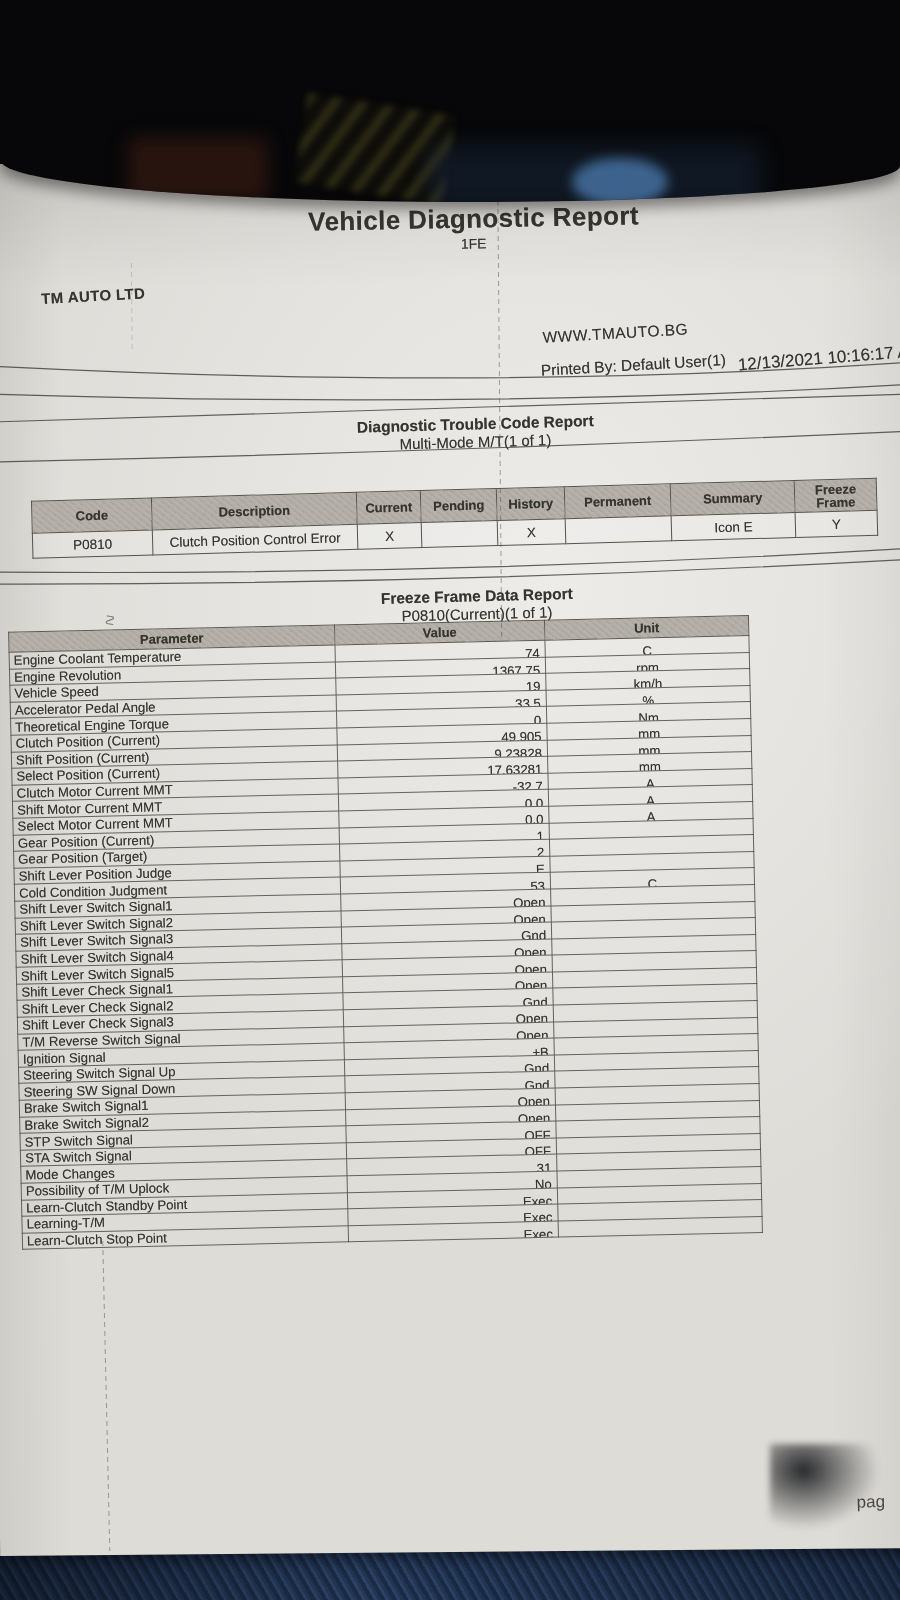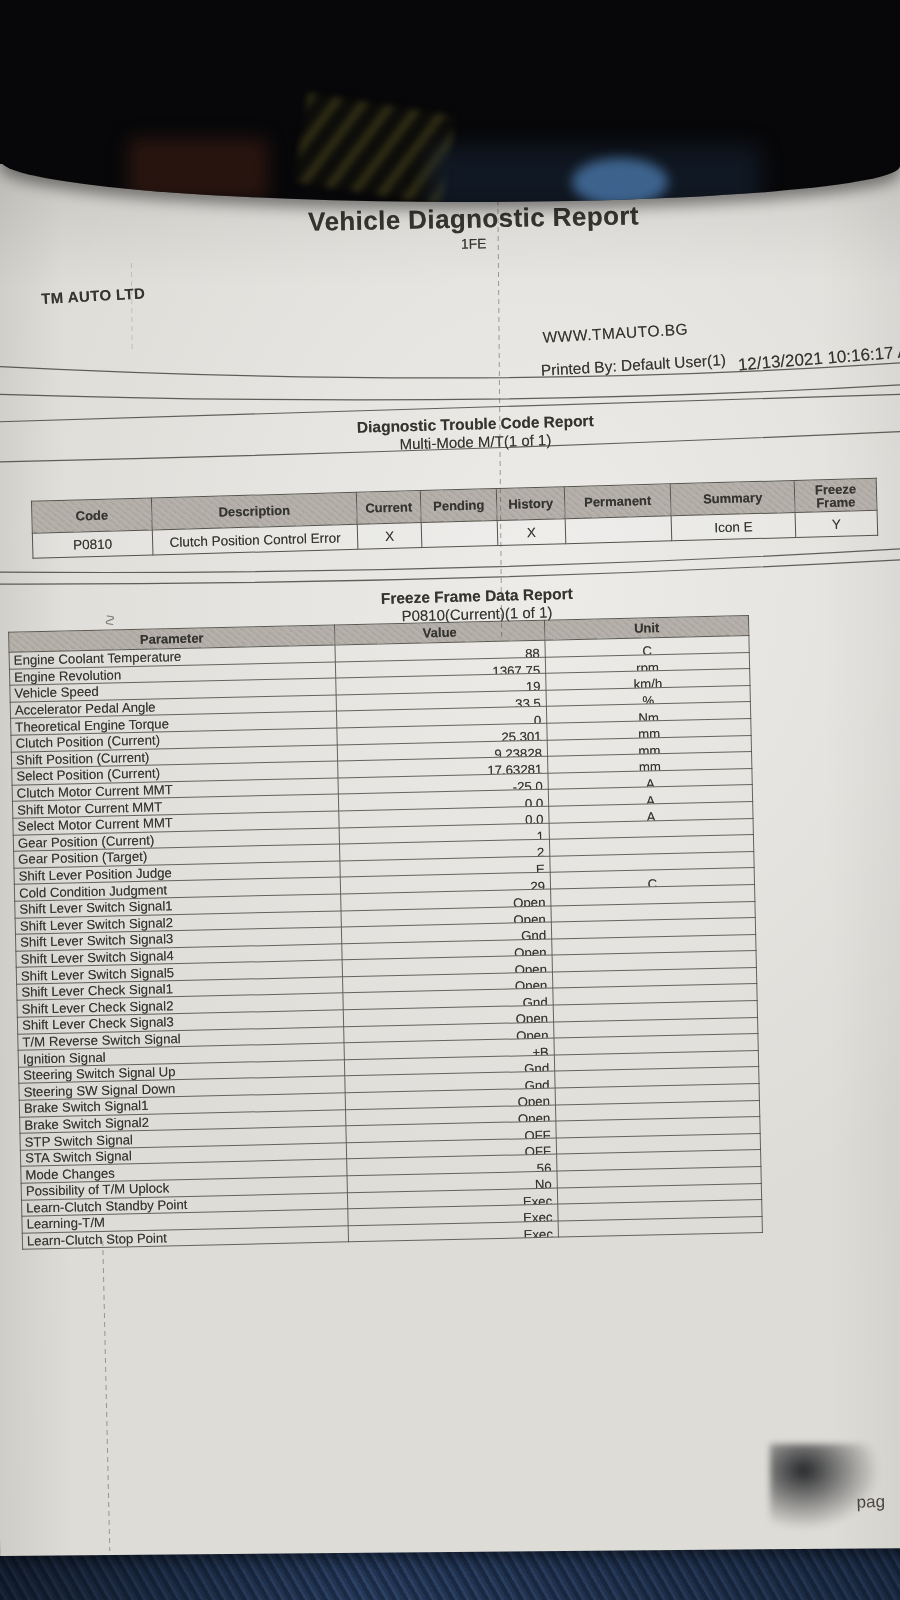--- a/index.html
+++ b/index.html
@@ -174,21 +174,21 @@
       <thead>
         <tr>
           <th class="thfill">Parameter</th>
           <th class="thfill">Value</th>
           <th class="thfill">Unit</th>
         </tr>
       </thead>
       <tbody>
         <tr>
             <td class="c-param"><span>Engine Coolant Temperature</span></td>
-            <td class="c-val"><span class="shift">88</span></td>
+            <td class="c-val"><span class="shift">74</span></td>
             <td class="c-unit"><span class="shift">C</span></td>
           </tr>
           <tr>
             <td class="c-param"><span>Engine Revolution</span></td>
             <td class="c-val"><span class="shift">1367.75</span></td>
             <td class="c-unit"><span class="shift">rpm</span></td>
           </tr>
           <tr>
             <td class="c-param"><span>Vehicle Speed</span></td>
             <td class="c-val"><span class="shift">19</span></td>
@@ -199,36 +199,36 @@
             <td class="c-val"><span class="shift">33.5</span></td>
             <td class="c-unit"><span class="shift">%</span></td>
           </tr>
           <tr>
             <td class="c-param"><span>Theoretical Engine Torque</span></td>
             <td class="c-val"><span class="shift">0</span></td>
             <td class="c-unit"><span class="shift">Nm</span></td>
           </tr>
           <tr>
             <td class="c-param"><span>Clutch Position (Current)</span></td>
-            <td class="c-val"><span class="shift">25.301</span></td>
+            <td class="c-val"><span class="shift">49.905</span></td>
             <td class="c-unit"><span class="shift">mm</span></td>
           </tr>
           <tr>
             <td class="c-param"><span>Shift Position (Current)</span></td>
             <td class="c-val"><span class="shift">9.23828</span></td>
             <td class="c-unit"><span class="shift">mm</span></td>
           </tr>
           <tr>
             <td class="c-param"><span>Select Position (Current)</span></td>
             <td class="c-val"><span class="shift">17.63281</span></td>
             <td class="c-unit"><span class="shift">mm</span></td>
           </tr>
           <tr>
             <td class="c-param"><span>Clutch Motor Current MMT</span></td>
-            <td class="c-val"><span class="shift">-25.0</span></td>
+            <td class="c-val"><span class="shift">-32.7</span></td>
             <td class="c-unit"><span class="shift">A</span></td>
           </tr>
           <tr>
             <td class="c-param"><span>Shift Motor Current MMT</span></td>
             <td class="c-val"><span class="shift">0.0</span></td>
             <td class="c-unit"><span class="shift">A</span></td>
           </tr>
           <tr>
             <td class="c-param"><span>Select Motor Current MMT</span></td>
             <td class="c-val"><span class="shift">0.0</span></td>
@@ -244,21 +244,21 @@
             <td class="c-val"><span class="shift">2</span></td>
             <td class="c-unit"><span class="shift"></span></td>
           </tr>
           <tr>
             <td class="c-param"><span>Shift Lever Position Judge</span></td>
             <td class="c-val"><span class="shift">E</span></td>
             <td class="c-unit"><span class="shift"></span></td>
           </tr>
           <tr>
             <td class="c-param"><span>Cold Condition Judgment</span></td>
-            <td class="c-val"><span class="shift">29</span></td>
+            <td class="c-val"><span class="shift">53</span></td>
             <td class="c-unit"><span class="shift">C</span></td>
           </tr>
           <tr>
             <td class="c-param"><span>Shift Lever Switch Signal1</span></td>
             <td class="c-val"><span class="shift">Open</span></td>
             <td class="c-unit"><span class="shift"></span></td>
           </tr>
           <tr>
             <td class="c-param"><span>Shift Lever Switch Signal2</span></td>
             <td class="c-val"><span class="shift">Open</span></td>
@@ -329,21 +329,21 @@
             <td class="c-val"><span class="shift">OFF</span></td>
             <td class="c-unit"><span class="shift"></span></td>
           </tr>
           <tr>
             <td class="c-param"><span>STA Switch Signal</span></td>
             <td class="c-val"><span class="shift">OFF</span></td>
             <td class="c-unit"><span class="shift"></span></td>
           </tr>
           <tr>
             <td class="c-param"><span>Mode Changes</span></td>
-            <td class="c-val"><span class="shift">56</span></td>
+            <td class="c-val"><span class="shift">31</span></td>
             <td class="c-unit"><span class="shift"></span></td>
           </tr>
           <tr>
             <td class="c-param"><span>Possibility of T/M Uplock</span></td>
             <td class="c-val"><span class="shift">No</span></td>
             <td class="c-unit"><span class="shift"></span></td>
           </tr>
           <tr>
             <td class="c-param"><span>Learn-Clutch Standby Point</span></td>
             <td class="c-val"><span class="shift">Exec</span></td>

